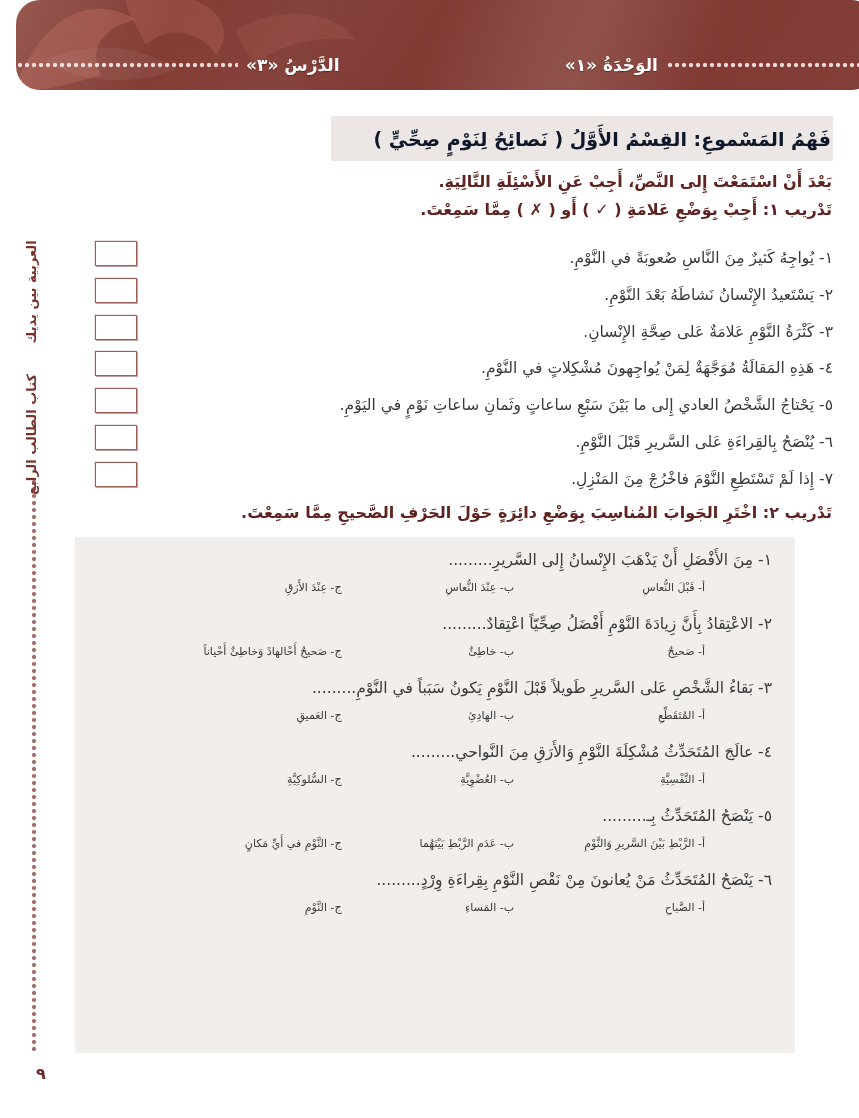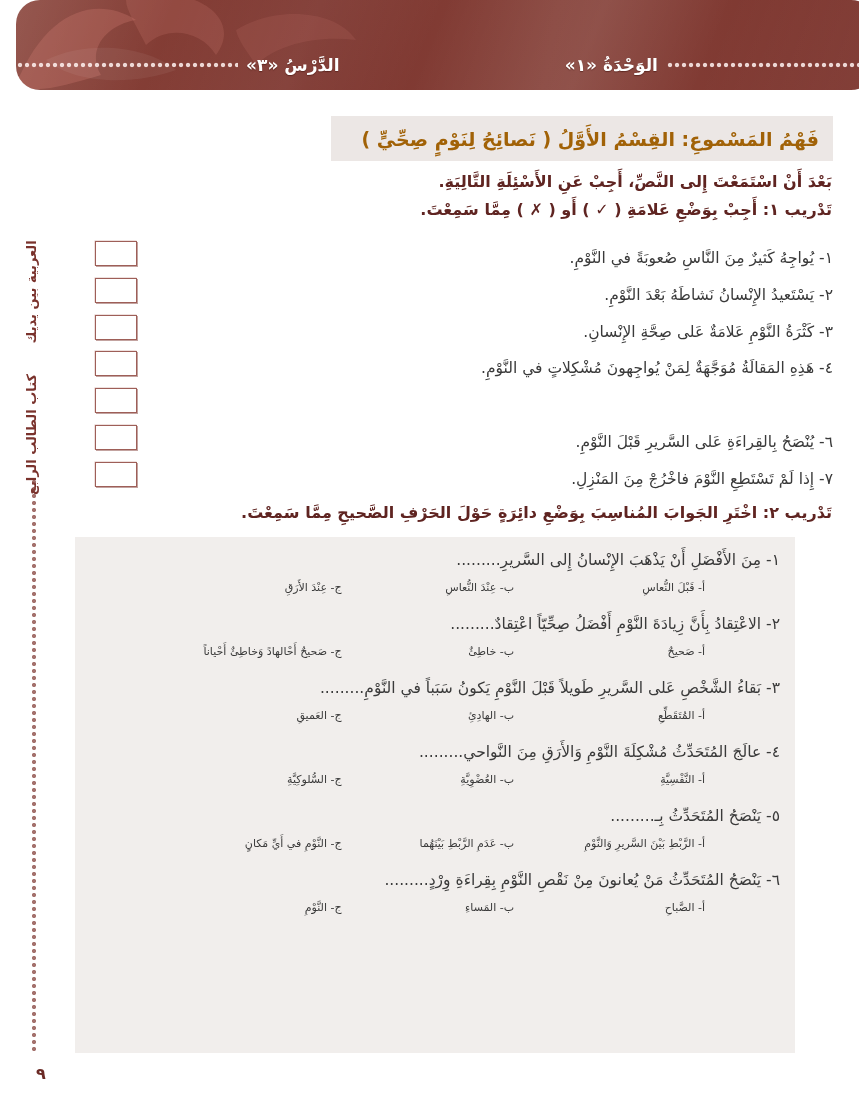--- a/index.html
+++ b/index.html
@@ -54,22 +54,22 @@
   }
   .page-number {
     position: absolute; left: 36px; top: 1064px;
     color: #6b2a25; font-weight: bold; font-size: 16px;
   }
 
   
   .title-box {
     position: absolute; right: 26px; top: 116px; width: 502px; height: 45px;
     background: #ece7e5; display: flex; align-items: center;
-    direction: rtl; padding-right: 14px;
-    color: #a16207; font-weight: bold; font-size: 19px; white-space: nowrap;
+    direction: rtl; padding-right: 2px;
+    color: #0f172a; font-weight: bold; font-size: 19px; white-space: nowrap;
   }
   .intro-line {
     position: absolute; right: 27px; top: 172px; direction: rtl; text-align: right;
     color: #5f2421; font-weight: bold; font-size: 16px; white-space: nowrap;
   }
   .ex1-heading {
     position: absolute; right: 27px; top: 200px; direction: rtl; text-align: right;
     color: #5f2421; font-weight: bold; font-size: 16px; white-space: nowrap;
   }
 
@@ -89,21 +89,21 @@
     position: absolute; right: 27px; top: 503px; direction: rtl; text-align: center;
     color: #5f2421; font-weight: bold; font-size: 16px; white-space: nowrap;
   }
 
   .ex2-box {
     position: absolute; left: 75px; top: 537px; width: 720px; height: 516px;
     background: #f1eeec; padding: 14px 0 0 0;
   }
   .q-block { margin-bottom: 21px; }
   .q-stem {
-    direction: rtl; text-align: right; padding-right: 15px;
+    direction: rtl; text-align: right; padding-right: 23px;
     color: #3a3a3a; font-size: 15.5px; margin-bottom: 12px; white-space: nowrap;
   }
   .q-options {
     direction: rtl; display: grid;
     grid-template-columns: 31% 28% 41%;
     padding-right: 90px; padding-left: 14px;
   }
   .q-option {
     text-align: right; color: #3a3a3a; font-size: 11px; white-space: nowrap;
   }
@@ -152,20 +152,21 @@
   </div>
   <div class="item-row">
     <div class="item-text">٣- كَثْرَةُ النَّوْمِ عَلامَةٌ عَلى صِحَّةِ الإِنْسانِ.</div>
     <div class="checkbox"></div>
   </div>
   <div class="item-row">
     <div class="item-text">٤- هَذِهِ المَقالَةُ مُوَجَّهَةٌ لِمَنْ يُواجِهونَ مُشْكِلاتٍ في النَّوْمِ.</div>
     <div class="checkbox"></div>
   </div>
   <div class="item-row">
+    <div class="item-text">٥- يَحْتاجُ الشَّخْصُ العادي إِلى ما بَيْنَ سَبْعِ ساعاتٍ وثَمانِ ساعاتِ نَوْمٍ في اليَوْمِ.</div>
     <div class="checkbox"></div>
   </div>
   <div class="item-row">
     <div class="item-text">٦- يُنْصَحُ بِالقِراءَةِ عَلى السَّريرِ قَبْلَ النَّوْمِ.</div>
     <div class="checkbox"></div>
   </div>
   <div class="item-row">
     <div class="item-text">٧- إِذا لَمْ تَسْتَطِعِ النَّوْمَ فاخْرُجْ مِنَ المَنْزِلِ.</div>
     <div class="checkbox"></div>
   </div>

